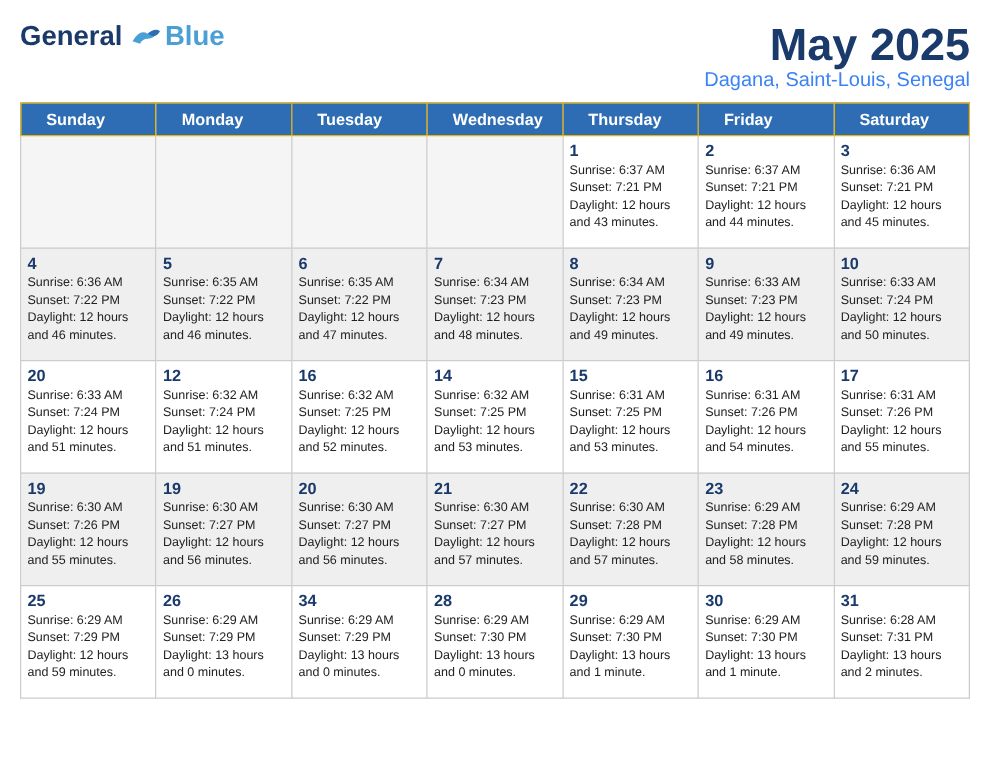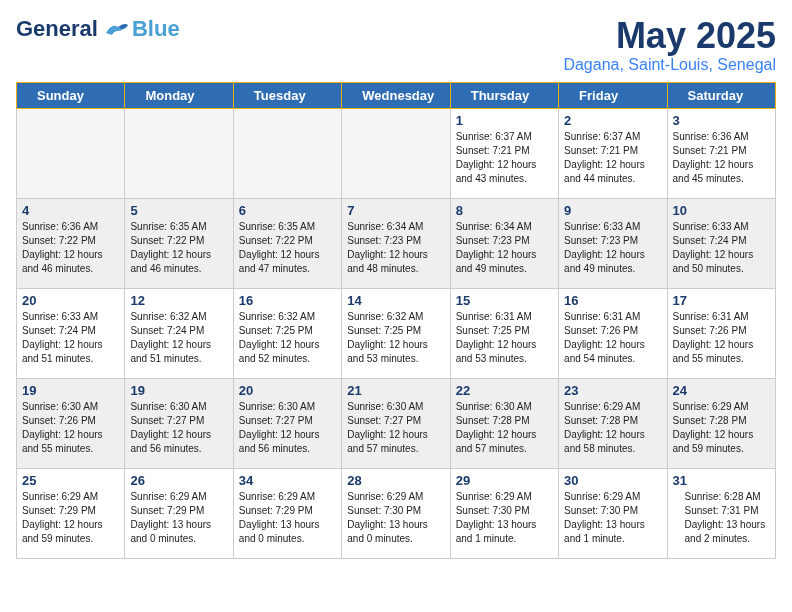--- a/index.html
+++ b/index.html
@@ -334,20 +334,20 @@
         </td>
         <td>
           <span class="day-number">30</span>
           <div class="day-info" style="white-space: pre-line;">Sunrise: 6:29 AM
 Sunset: 7:30 PM
 Daylight: 13 hours
 and 1 minute.</div>
         </td>
         <td>
           <span class="day-number">31</span>
-          <div class="day-info" style="white-space: pre-line; margin-left: 12px;">Sunrise: 6:28 AM
+          <div class="day-info" style="white-space: pre-line;">Sunrise: 6:28 AM
 Sunset: 7:31 PM
 Daylight: 13 hours
 and 2 minutes.</div>
         </td>
       </tr>
     </tbody>
 </table>
 
 </body></html>

